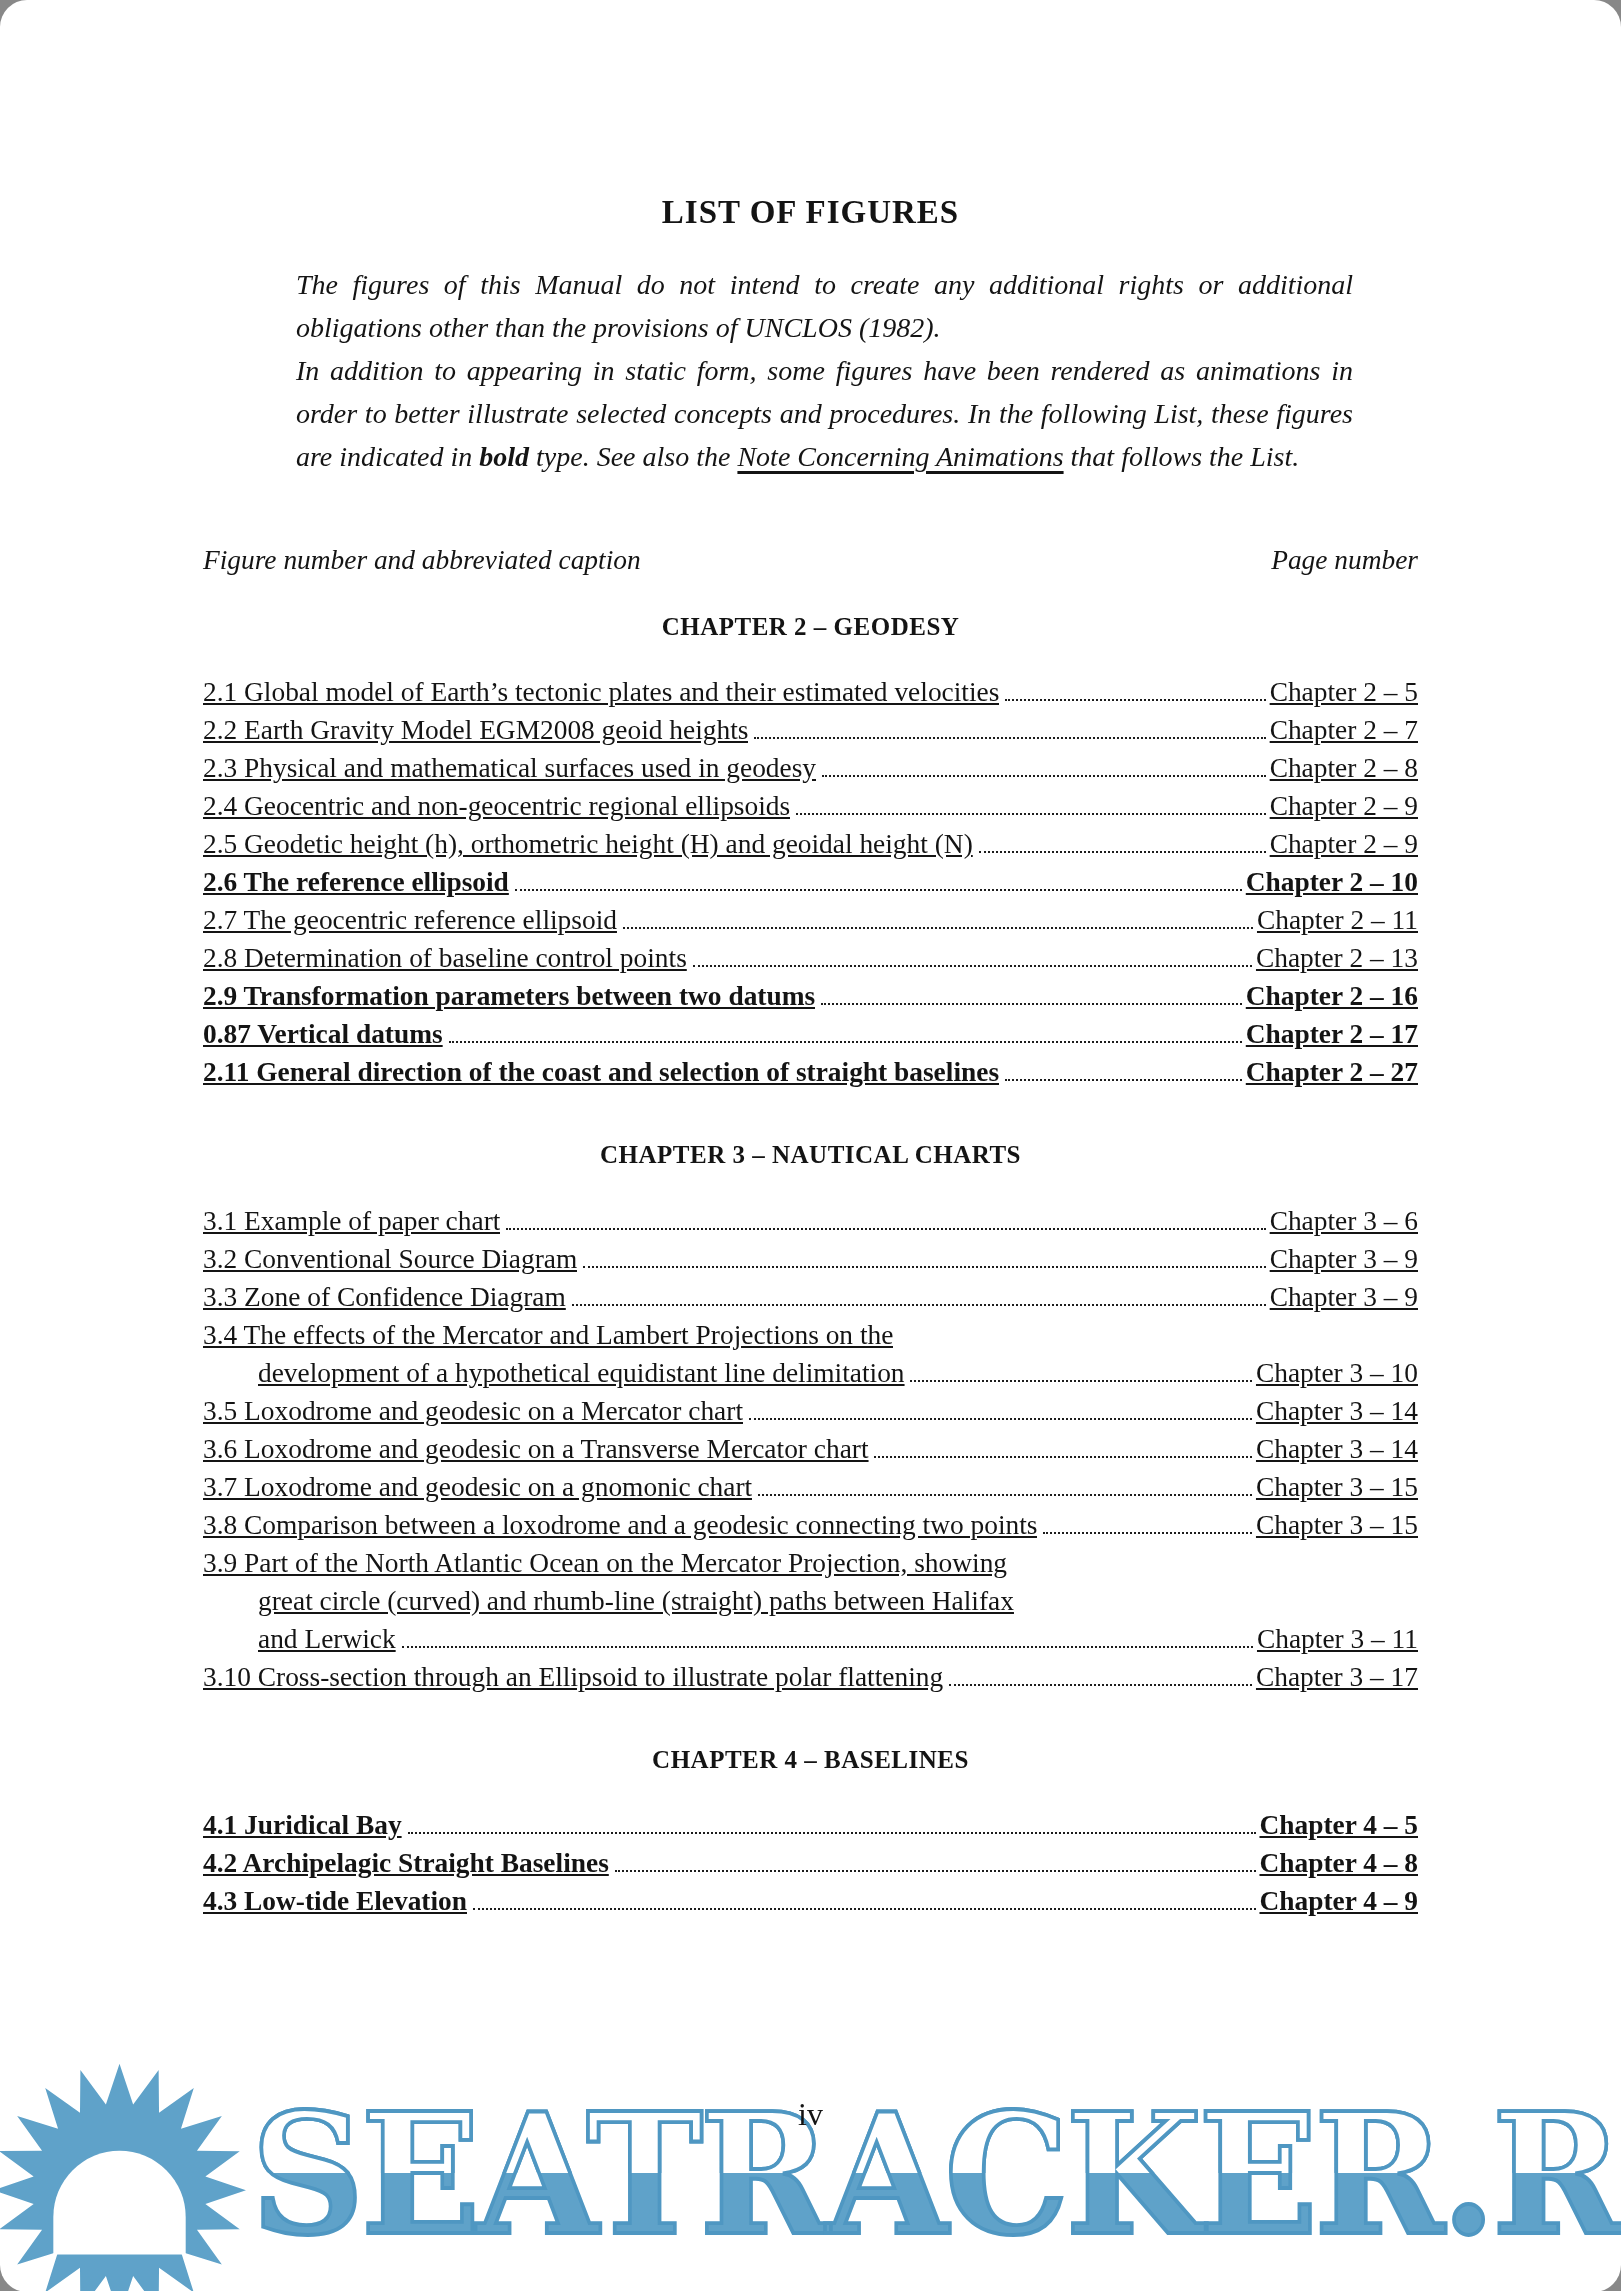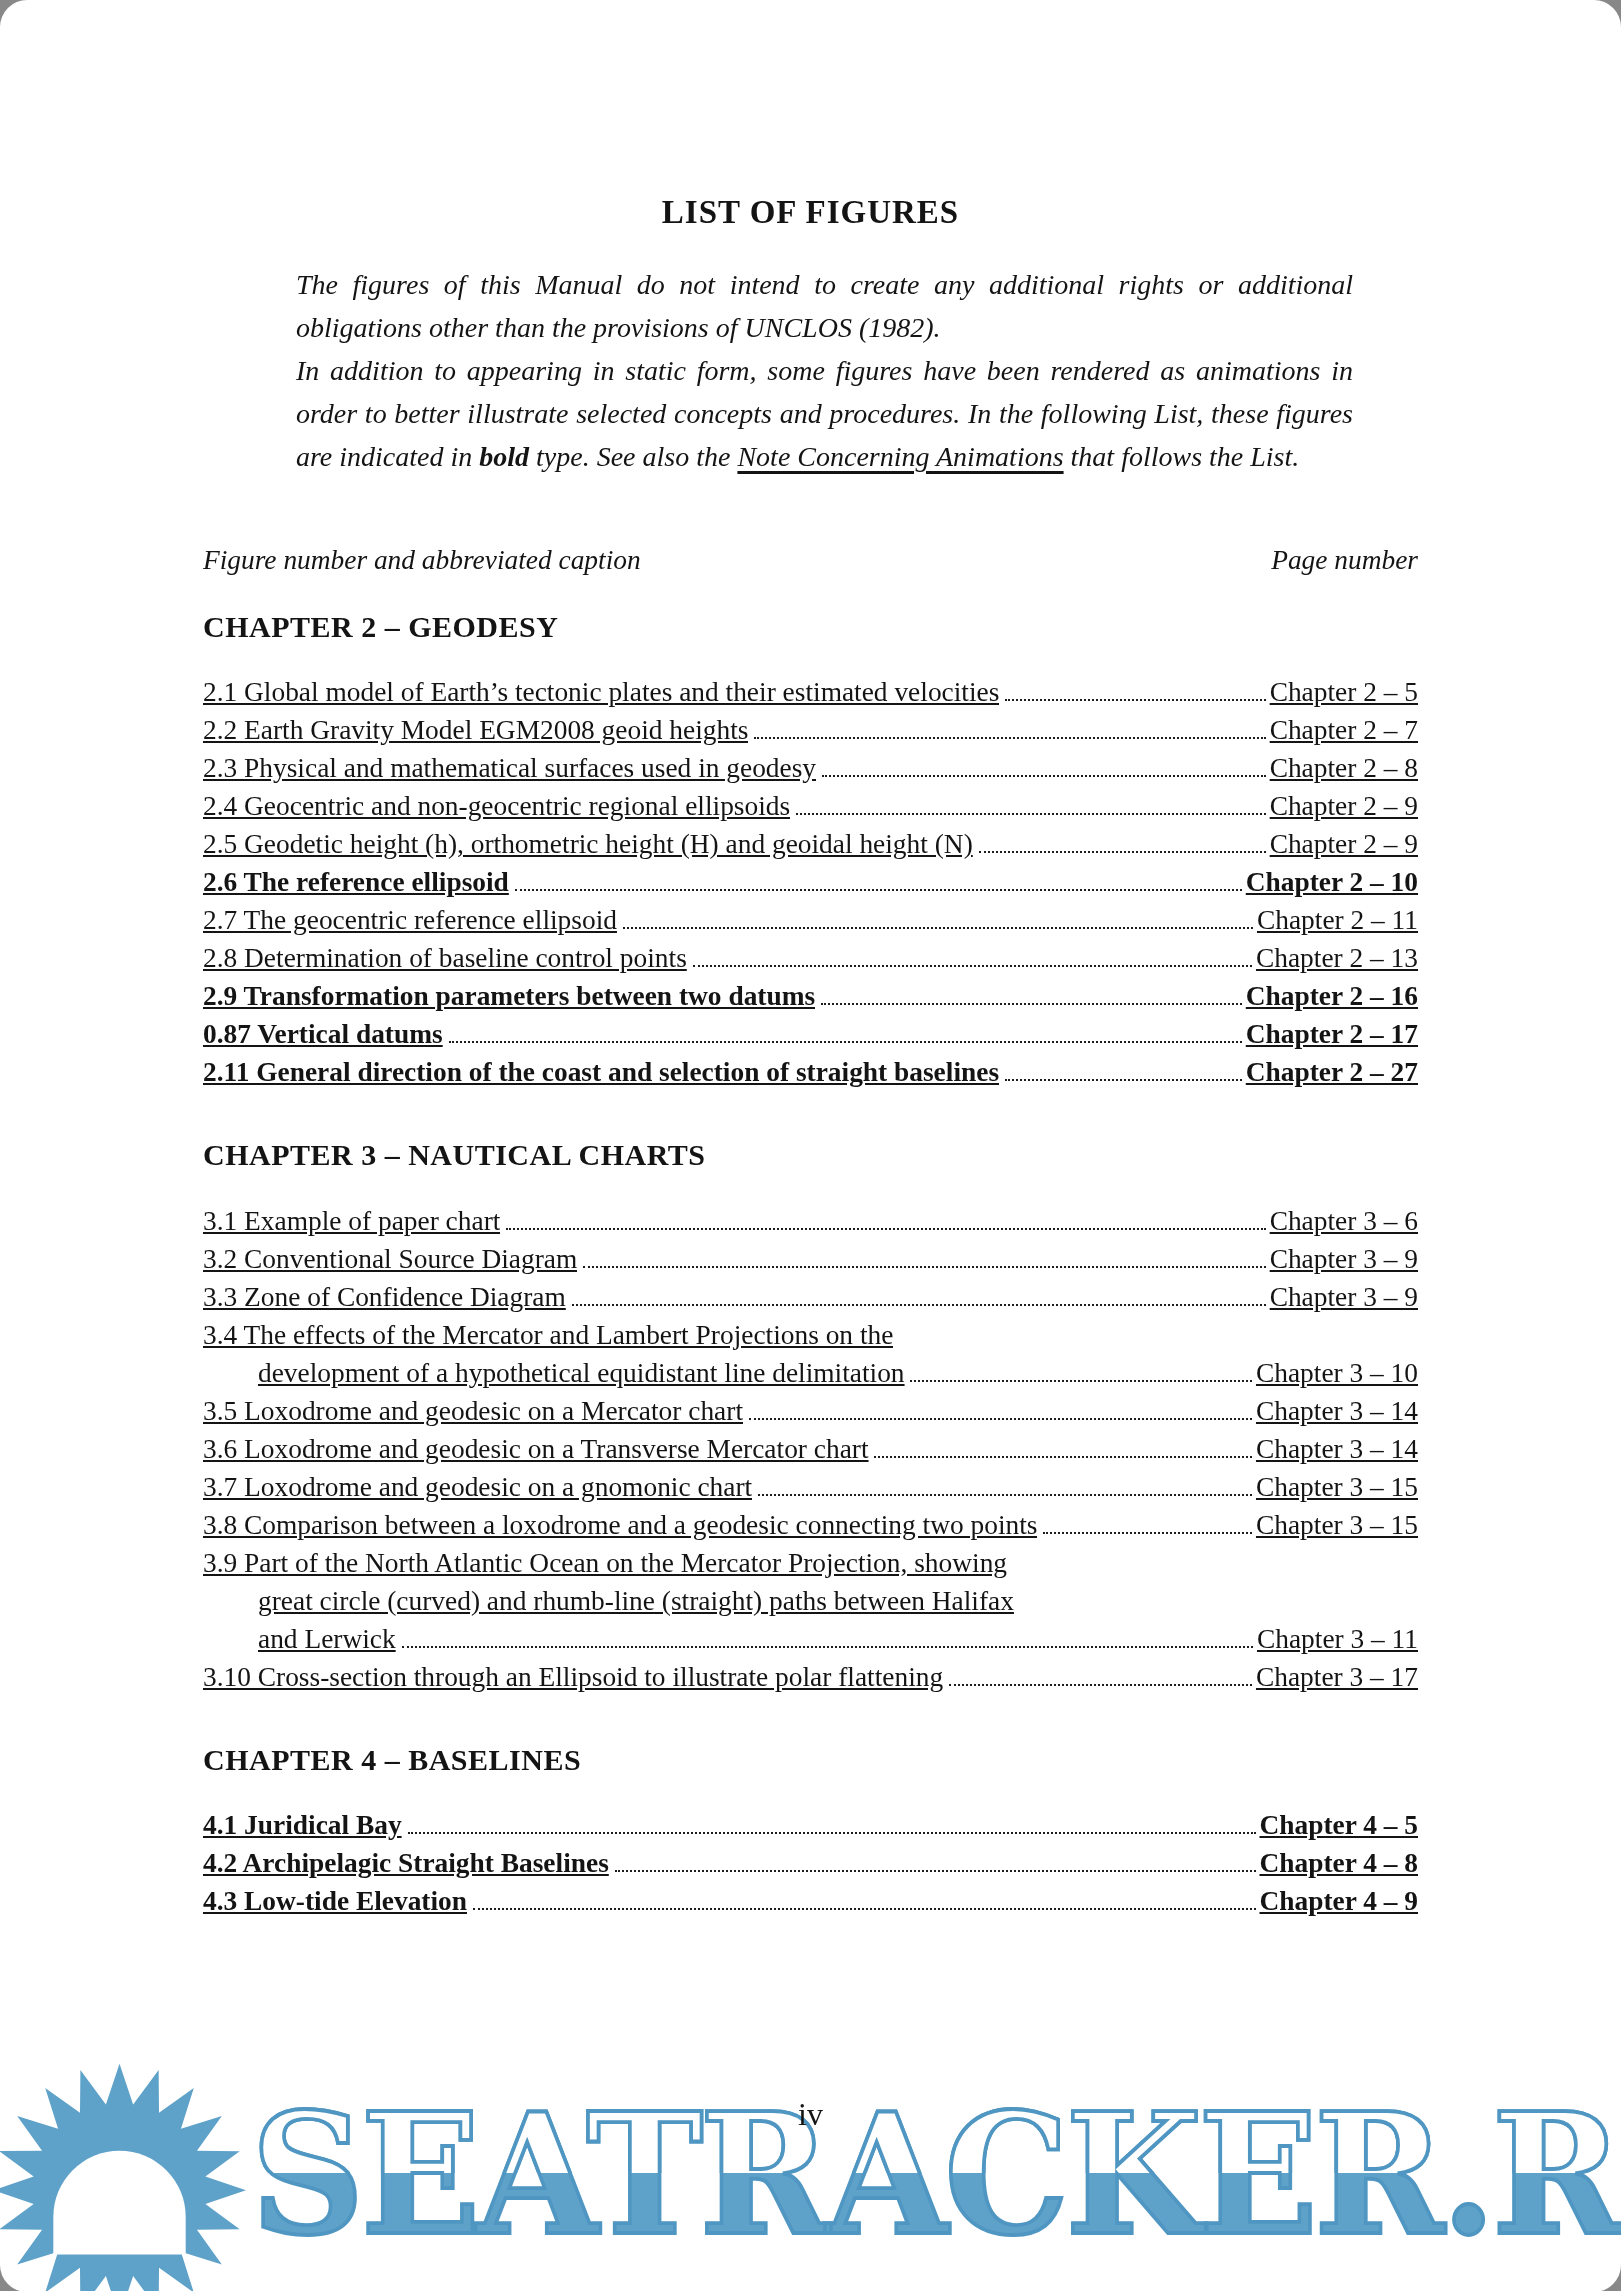--- a/index.html
+++ b/index.html
@@ -22,22 +22,23 @@
   .colheads{
     position:absolute; top:545px; left:203px; width:1215px;
     display:flex; justify-content:space-between;
     font-style:italic; font-size:27.4px;align-items:center;
   }
   .toc{
     position:absolute; top:608px; left:203px; width:1215px;
     font-size:27.4px; line-height:38px;
   }
   .chapter-heading{
-    font-weight:700; font-size:30px; letter-spacing:0.5px;
+    font-weight:700; font-size:25px; letter-spacing:0.5px;
     margin:0 0 27.4px 0;
+    text-align:center;
   }
   .section + .section .chapter-heading{margin-top:45px;}
   .entry-line{display:flex; align-items:baseline; white-space:nowrap;text-decoration:underline;}
   .entry-line .cap{flex:0 1 auto; overflow:hidden;}
   .entry-line .cap.cont{padding-left:55px;}
   .leader{
     flex:1 1 auto; min-width:13.7px; height:3.9px; margin:0 3.9px 0 5.9px;
     border-bottom:2.9px dotted #1c1c1c;
   }
   .pageref{flex:0 0 auto; white-space:nowrap;}

